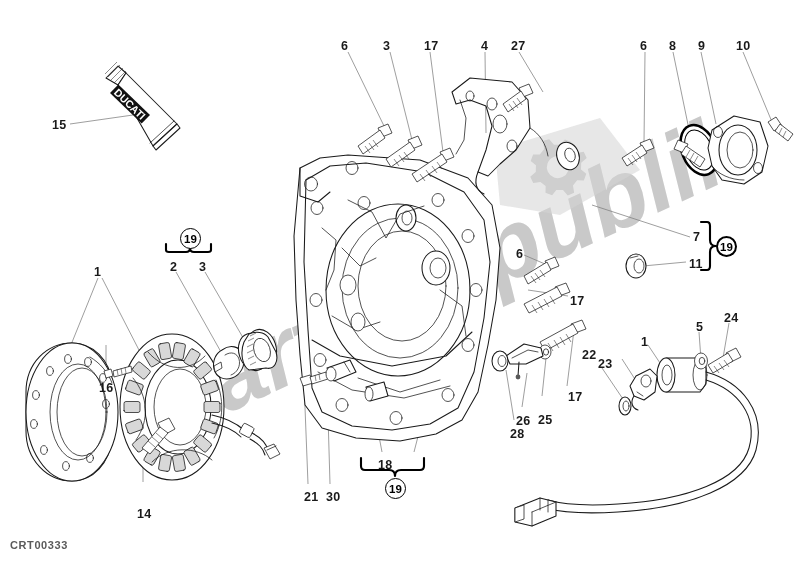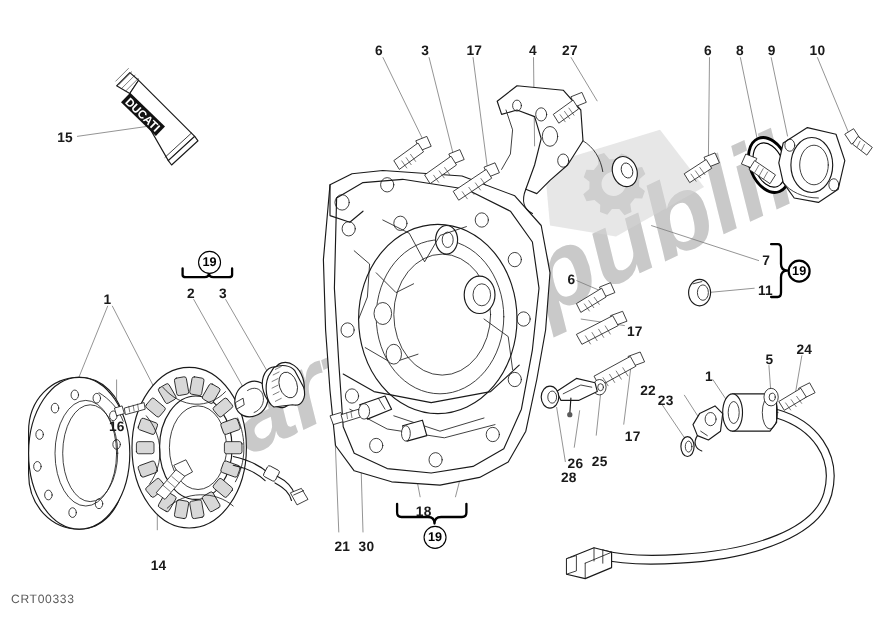--- a/index.html
+++ b/index.html
@@ -17,21 +17,21 @@
   }
   .circnum{
     position:absolute;width:21px;height:21px;border:1.6px solid #000;
     border-radius:50%;box-sizing:border-box;background:#fff;
     font-size:11.5px;font-weight:700;color:#000;
     display:flex;align-items:center;justify-content:center;
     font-family:"Liberation Sans", sans-serif;
   }
   .circnum.bold{border-width:2.6px;}
   #drawcode{
-    position:absolute;left:10px;top:539px;font-size:11px;font-weight:400;
+    position:absolute;left:10px;top:539px;font-size:11px;font-weight:700;
     color:#5a5a5a;letter-spacing:.6px;font-family:"Liberation Sans", sans-serif;
   }
   #wm{
     position:absolute;left:0;top:0;width:800px;height:564px;pointer-events:none;
   }
   .wmtext{
     font-family:"Liberation Sans", sans-serif;
     font-weight:700;font-style:italic;
     fill:#c9c9c9;
   }

